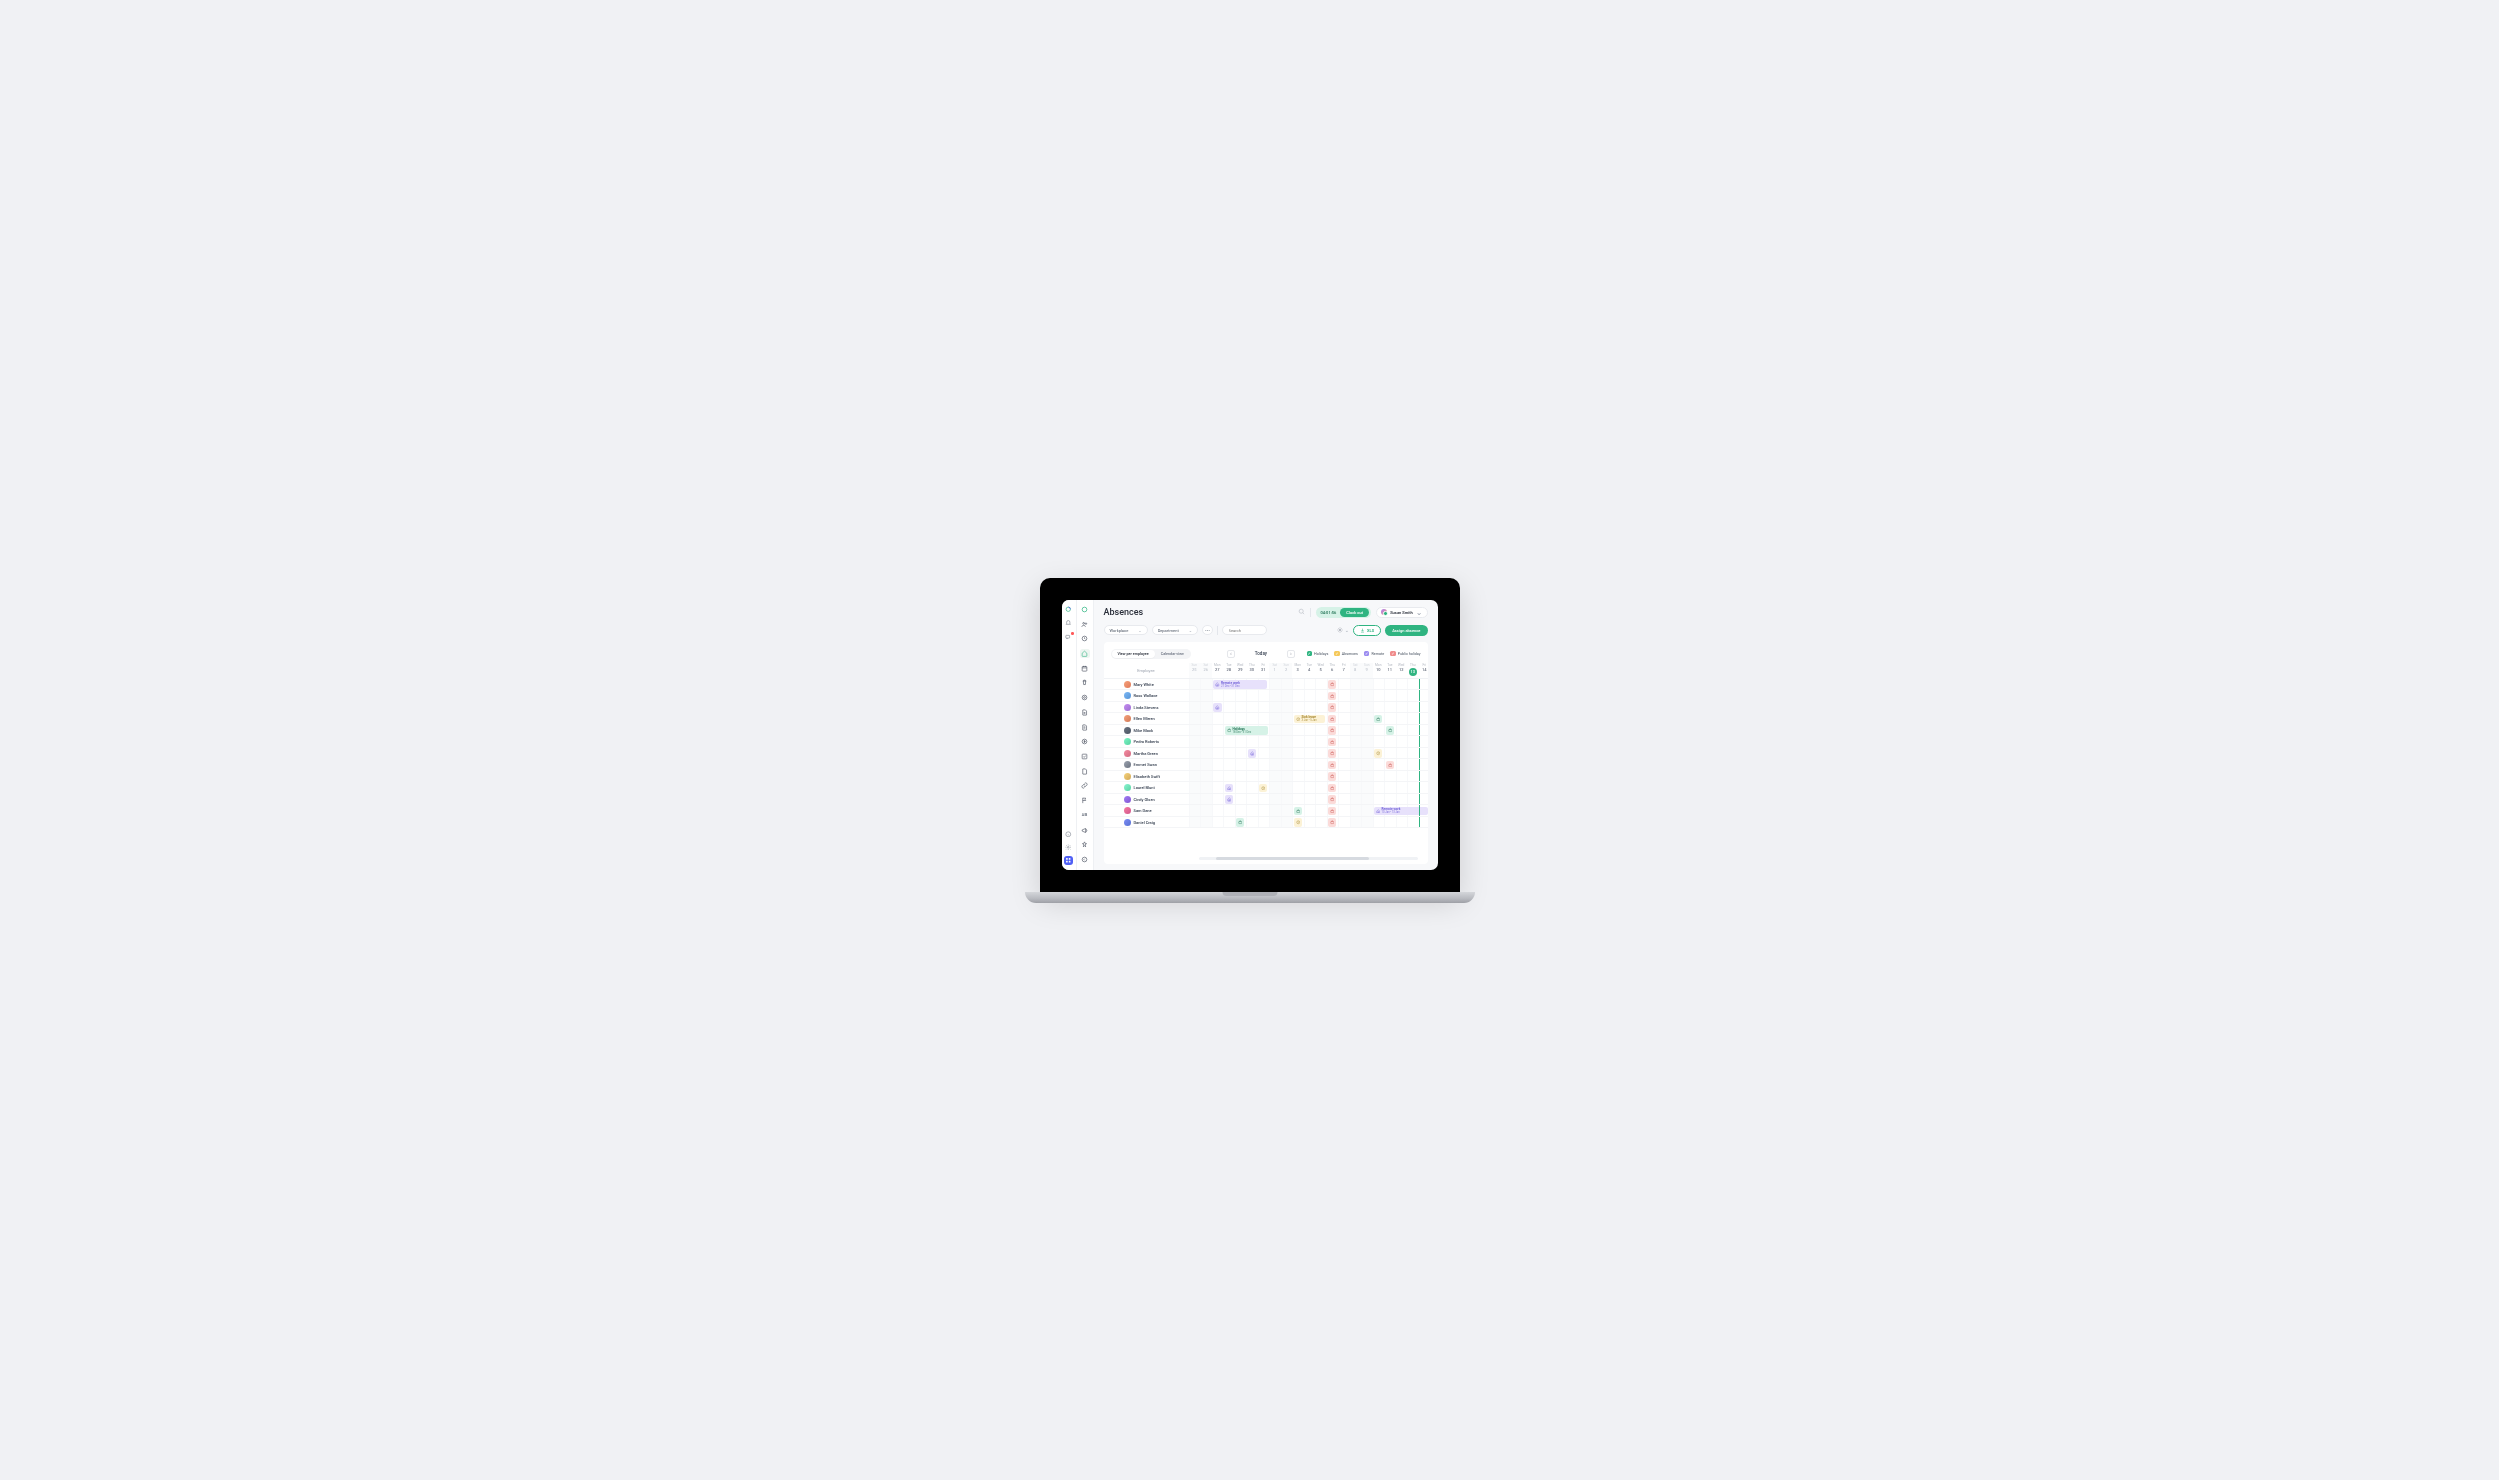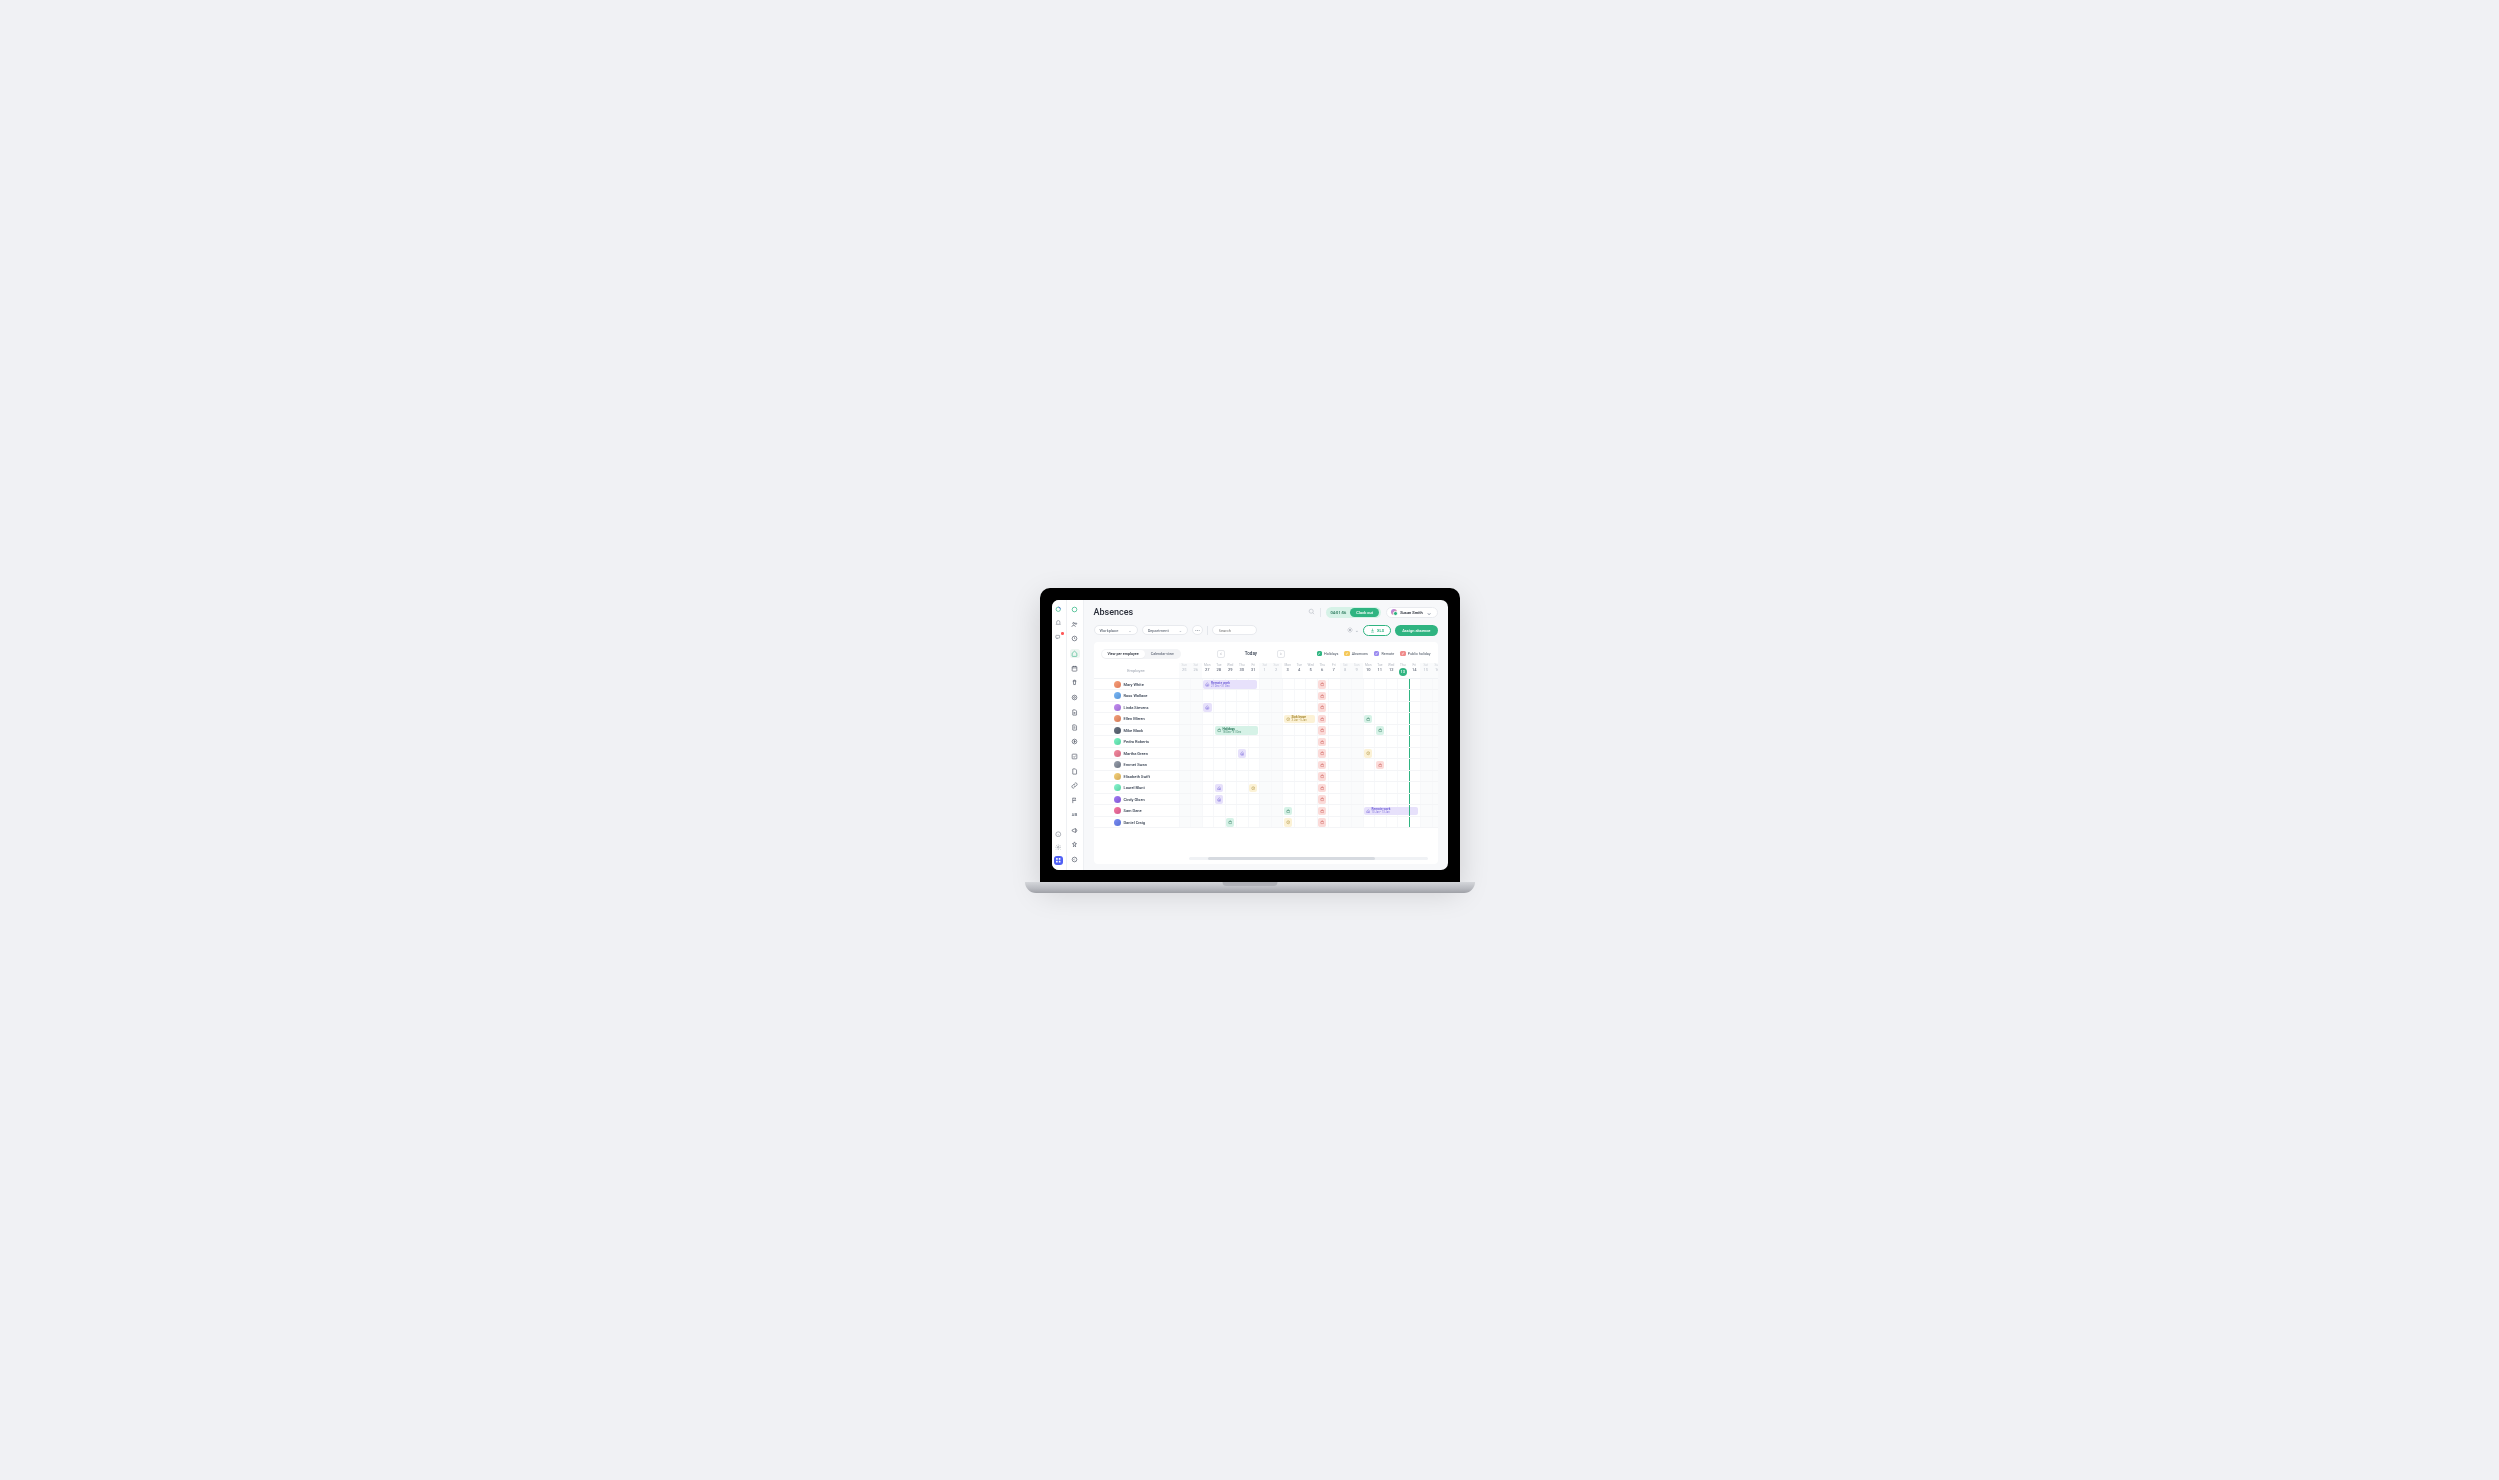--- a/index.html
+++ b/index.html
@@ -1,18 +1,18 @@
 <!DOCTYPE html>
 <html style="font-size:8px"><head>
 <meta charset="utf-8">
 <style>
 *{margin:0;padding:0;box-sizing:border-box;font-family:-apple-system,BlinkMacSystemFont,'Segoe UI',Roboto,sans-serif}
 body{background:#f0f1f4;display:flex;align-items:center;justify-content:center;min-height:100vh;padding:20px}
 .laptop{position:relative;width:420px}
-.screen-bezel{background:#000;border-radius:10px 10px 0 0;padding:12px;box-shadow:0 10px 30px rgba(0,0,0,.15)}
+.screen-bezel{background:#000;border-radius:10px 10px 0 0;padding:22px;box-shadow:0 10px 30px rgba(0,0,0,.15)}
 .screen{background:#f7f8fa;border-radius:7px;height:270px;overflow:hidden;display:flex}
 .laptop-base{height:11px;background:linear-gradient(180deg,#d4d6da 0%,#b8bac0 60%,#9ea0a6 100%);border-radius:0 0 15px 15px;margin:0 -15px;position:relative}
 .laptop-base::before{content:"";position:absolute;left:50%;top:0;transform:translateX(-50%);width:55px;height:4px;background:#afb1b7;border-radius:0 0 5px 5px}
 
 .rail{width:15px;background:#fff;border-right:0.5px solid #eef0f3;display:flex;flex-direction:column;align-items:center;padding:5px 0;gap:5px}
 .rail-bottom{margin-top:auto;display:flex;flex-direction:column;gap:4px;align-items:center}
 .rail-ic{width:9px;height:9px;display:flex;align-items:center;justify-content:center;color:#6c7480;cursor:pointer;font-size:6px;position:relative}
 .rail-ic.active{background:#4f5ff5;color:#fff;border-radius:3px}
 .rail-ic svg{width:6.5px;height:6.5px}
 .badge-dot{position:absolute;top:-0.5px;right:-0.5px;width:2.5px;height:2.5px;background:#ff5a5a;border-radius:50%}

